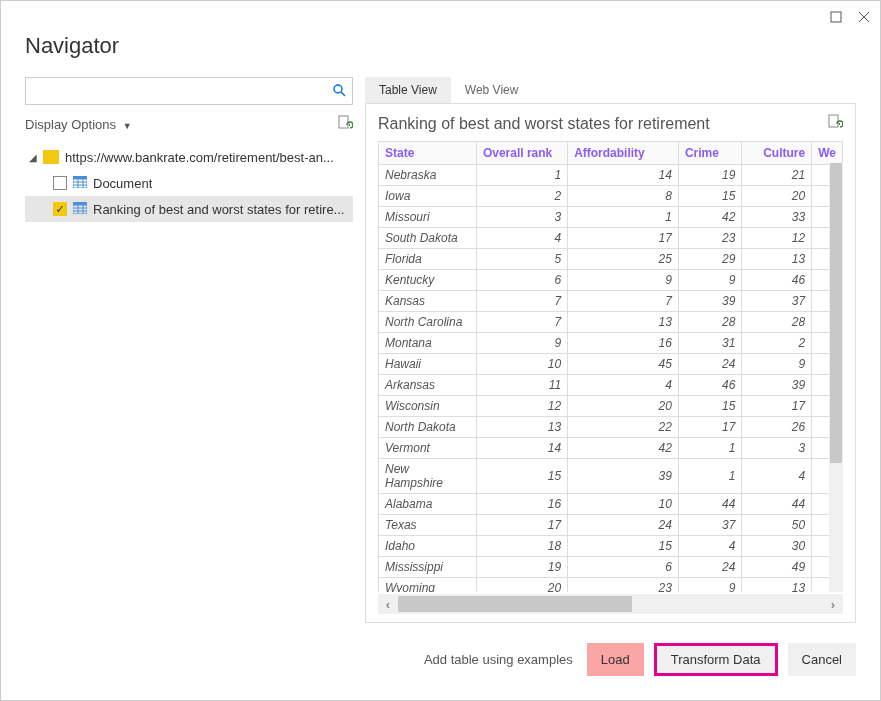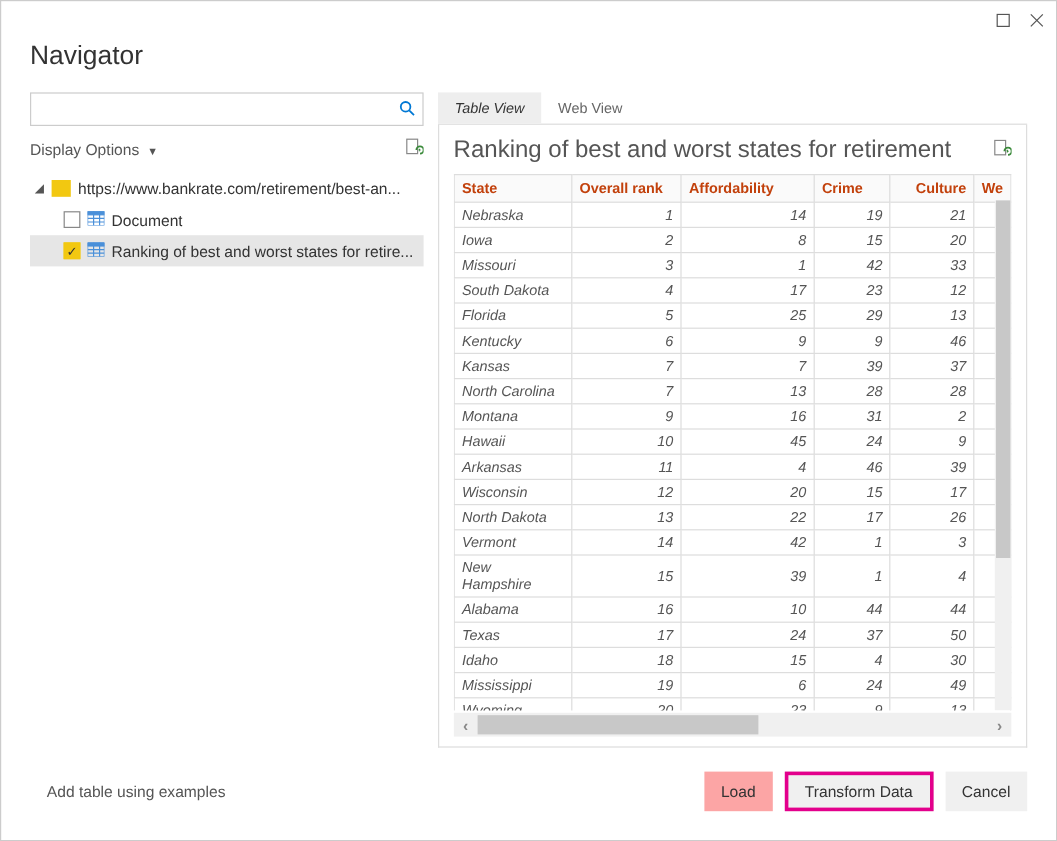--- a/index.html
+++ b/index.html
@@ -23,43 +23,43 @@
     .tree-item .expand { width: 14px; color: #555; font-size: 10px; }
     .tree-item .folder-icon { width: 16px; height: 14px; background: #f2c811; margin-right: 6px; }
     .tree-item .checkbox { width: 14px; height: 14px; border: 1px solid #888; margin-right: 6px; display: flex; align-items: center; justify-content: center; }
     .tree-item .checkbox.checked { background: #f2c811; border-color: #f2c811; }
     .tree-item .checkbox.checked::after { content: '✓'; font-size: 11px; color: #333; }
     .tree-item .table-icon { margin-right: 6px; color: #4a90d9; }
     .tree-item .text { overflow: hidden; text-overflow: ellipsis; }
     .tree-item.selected { background: #e6e6e6; }
     .tabs { display: flex; border-bottom: 1px solid #ddd; }
     .tab { padding: 6px 14px; cursor: pointer; color: #666; font-size: 12px; }
-    .tab.active { background: #eee; color: #333; font-style: italic; }
+    .tab.active { background: #eee; color: #333; }
     .preview { border: 1px solid #ddd; border-top: none; flex: 1; display: flex; flex-direction: column; padding: 10px 12px 8px 12px; min-height: 0; }
     .preview-header { display: flex; justify-content: space-between; align-items: center; margin-bottom: 8px; }
-    .preview-title { font-size: 20px; font-weight: 400; color: #555; }
+    .preview-title { font-size: 16px; font-weight: 400; color: #555; }
     .table-container { flex: 1; overflow: hidden; position: relative; display: flex; flex-direction: column; }
     .table-scroll { flex: 1; overflow: hidden; position: relative; }
     .data-table { width: 100%; border-collapse: collapse; }
-    .data-table th { text-align: left; font-weight: 600; font-size: 12px; padding: 4px 6px; border: 1px solid #ddd; background: #fafafa; color: #c2410c; }
+    .data-table th { text-align: left; font-weight: 600; font-size: 12px; padding: 4px 6px; border: 1px solid #ddd; background: #fafafa; color: #8b5cf6; }
     .data-table td { padding: 3px 6px; border: 1px solid #ddd; font-size: 12px; color: #555; font-style: italic; }
     .data-table td.num { text-align: right; }
     .data-table th:nth-child(1), .data-table td:nth-child(1) { width: 102px; }
     .data-table th:nth-child(2), .data-table td:nth-child(2) { width: 97px; }
     .data-table th:nth-child(3), .data-table td:nth-child(3) { width: 115px; }
     .data-table th:nth-child(4), .data-table td:nth-child(4) { width: 66px; }
     .data-table th:nth-child(5), .data-table td:nth-child(5) { width: 72px; text-align: right; }
     .data-table th:nth-child(6), .data-table td:nth-child(6) { width: 20px; }
     .vscroll { position: absolute; right: 0; top: 22px; bottom: 0; width: 14px; background: #f0f0f0; }
     .vscroll .thumb { position: absolute; left: 1px; right: 1px; top: 0; height: 70%; background: #c8c8c8; }
     .hscroll { height: 20px; background: #f0f0f0; display: flex; align-items: center; margin-top: 2px; }
     .hscroll .arrow { width: 20px; text-align: center; font-weight: bold; color: #888; cursor: pointer; }
     .hscroll .track { flex: 1; height: 100%; position: relative; }
     .hscroll .thumb { position: absolute; left: 0; width: 55%; top: 2px; bottom: 2px; background: #c8c8c8; }
-    .footer { display: flex; justify-content: space-between; align-items: center; margin-top: 20px; }
+    .footer { display: flex; justify-content: flex-end; align-items: center; margin-top: 20px; }
     .footer .left-buttons { }
     .footer .right-buttons { display: flex; gap: 10px; }
     .btn { padding: 6px 14px; font-size: 13px; cursor: pointer; border: none; background: #f0f0f0; color: #333; }
     .btn.link { background: transparent; color: #555; }
     .btn.primary { background: #fca5a5; }
     .btn.highlight { border: 3px solid #e3008c; }
     svg.table-icon-svg { width: 14px; height: 12px; }
     svg.table-icon-svg rect { fill: none; stroke: #4a90d9; stroke-width: 1; }
     svg.table-icon-svg .hdr { fill: #4a90d9; }
   </style>

